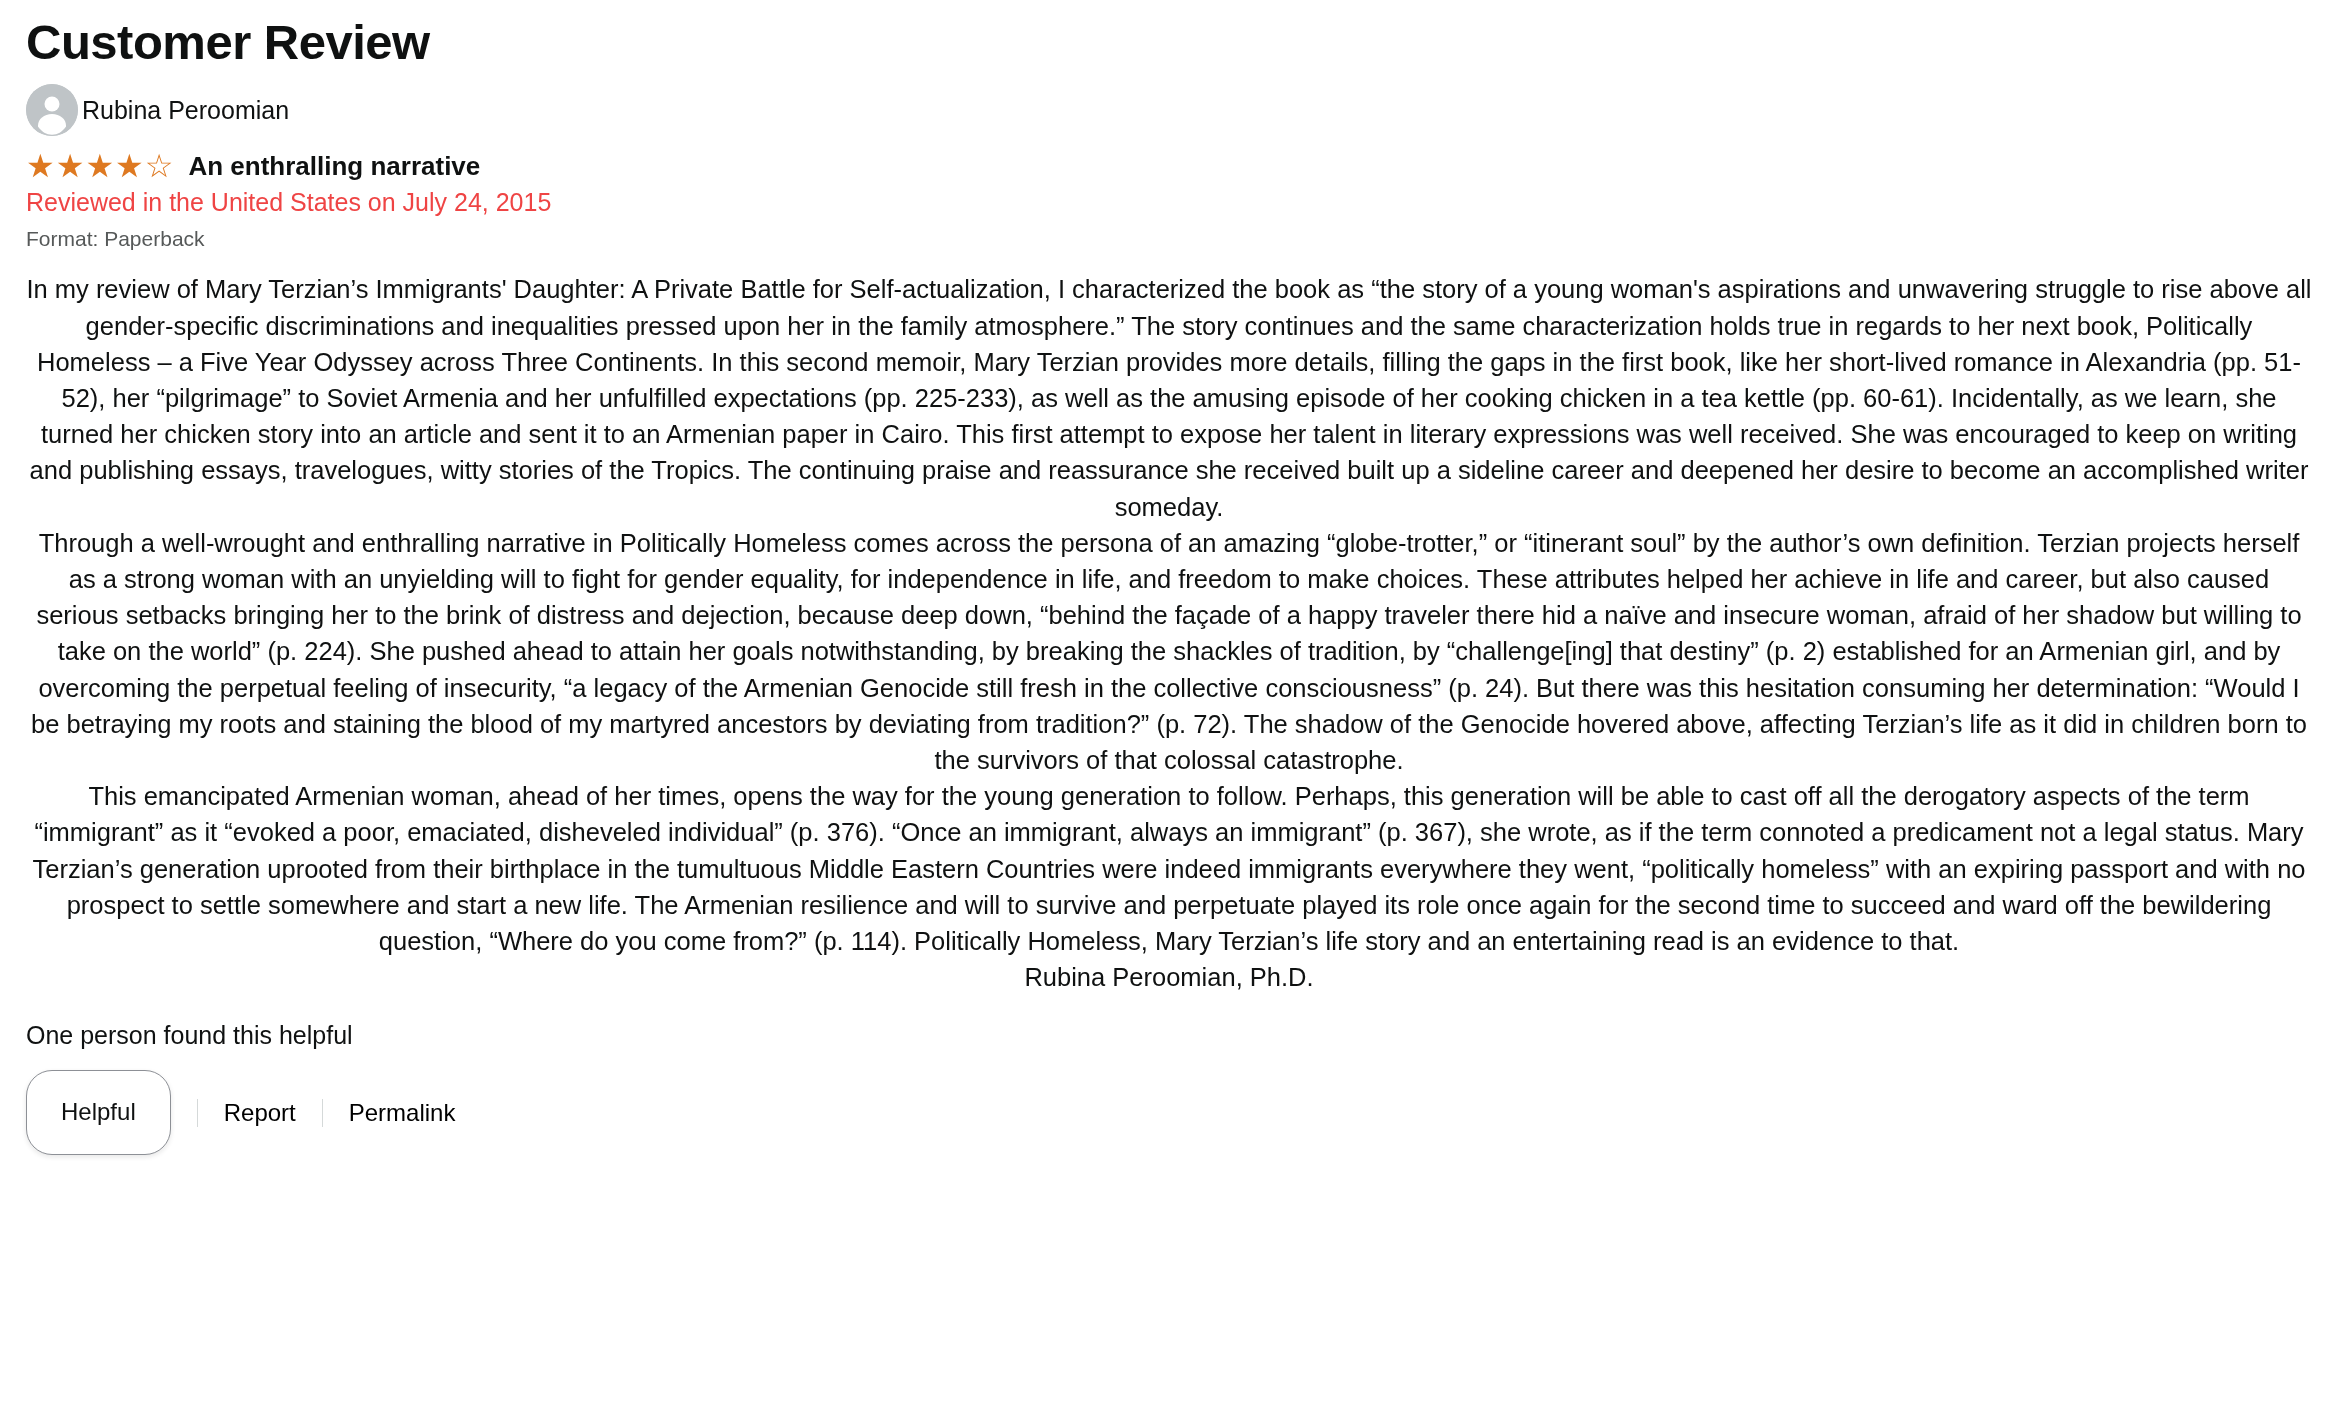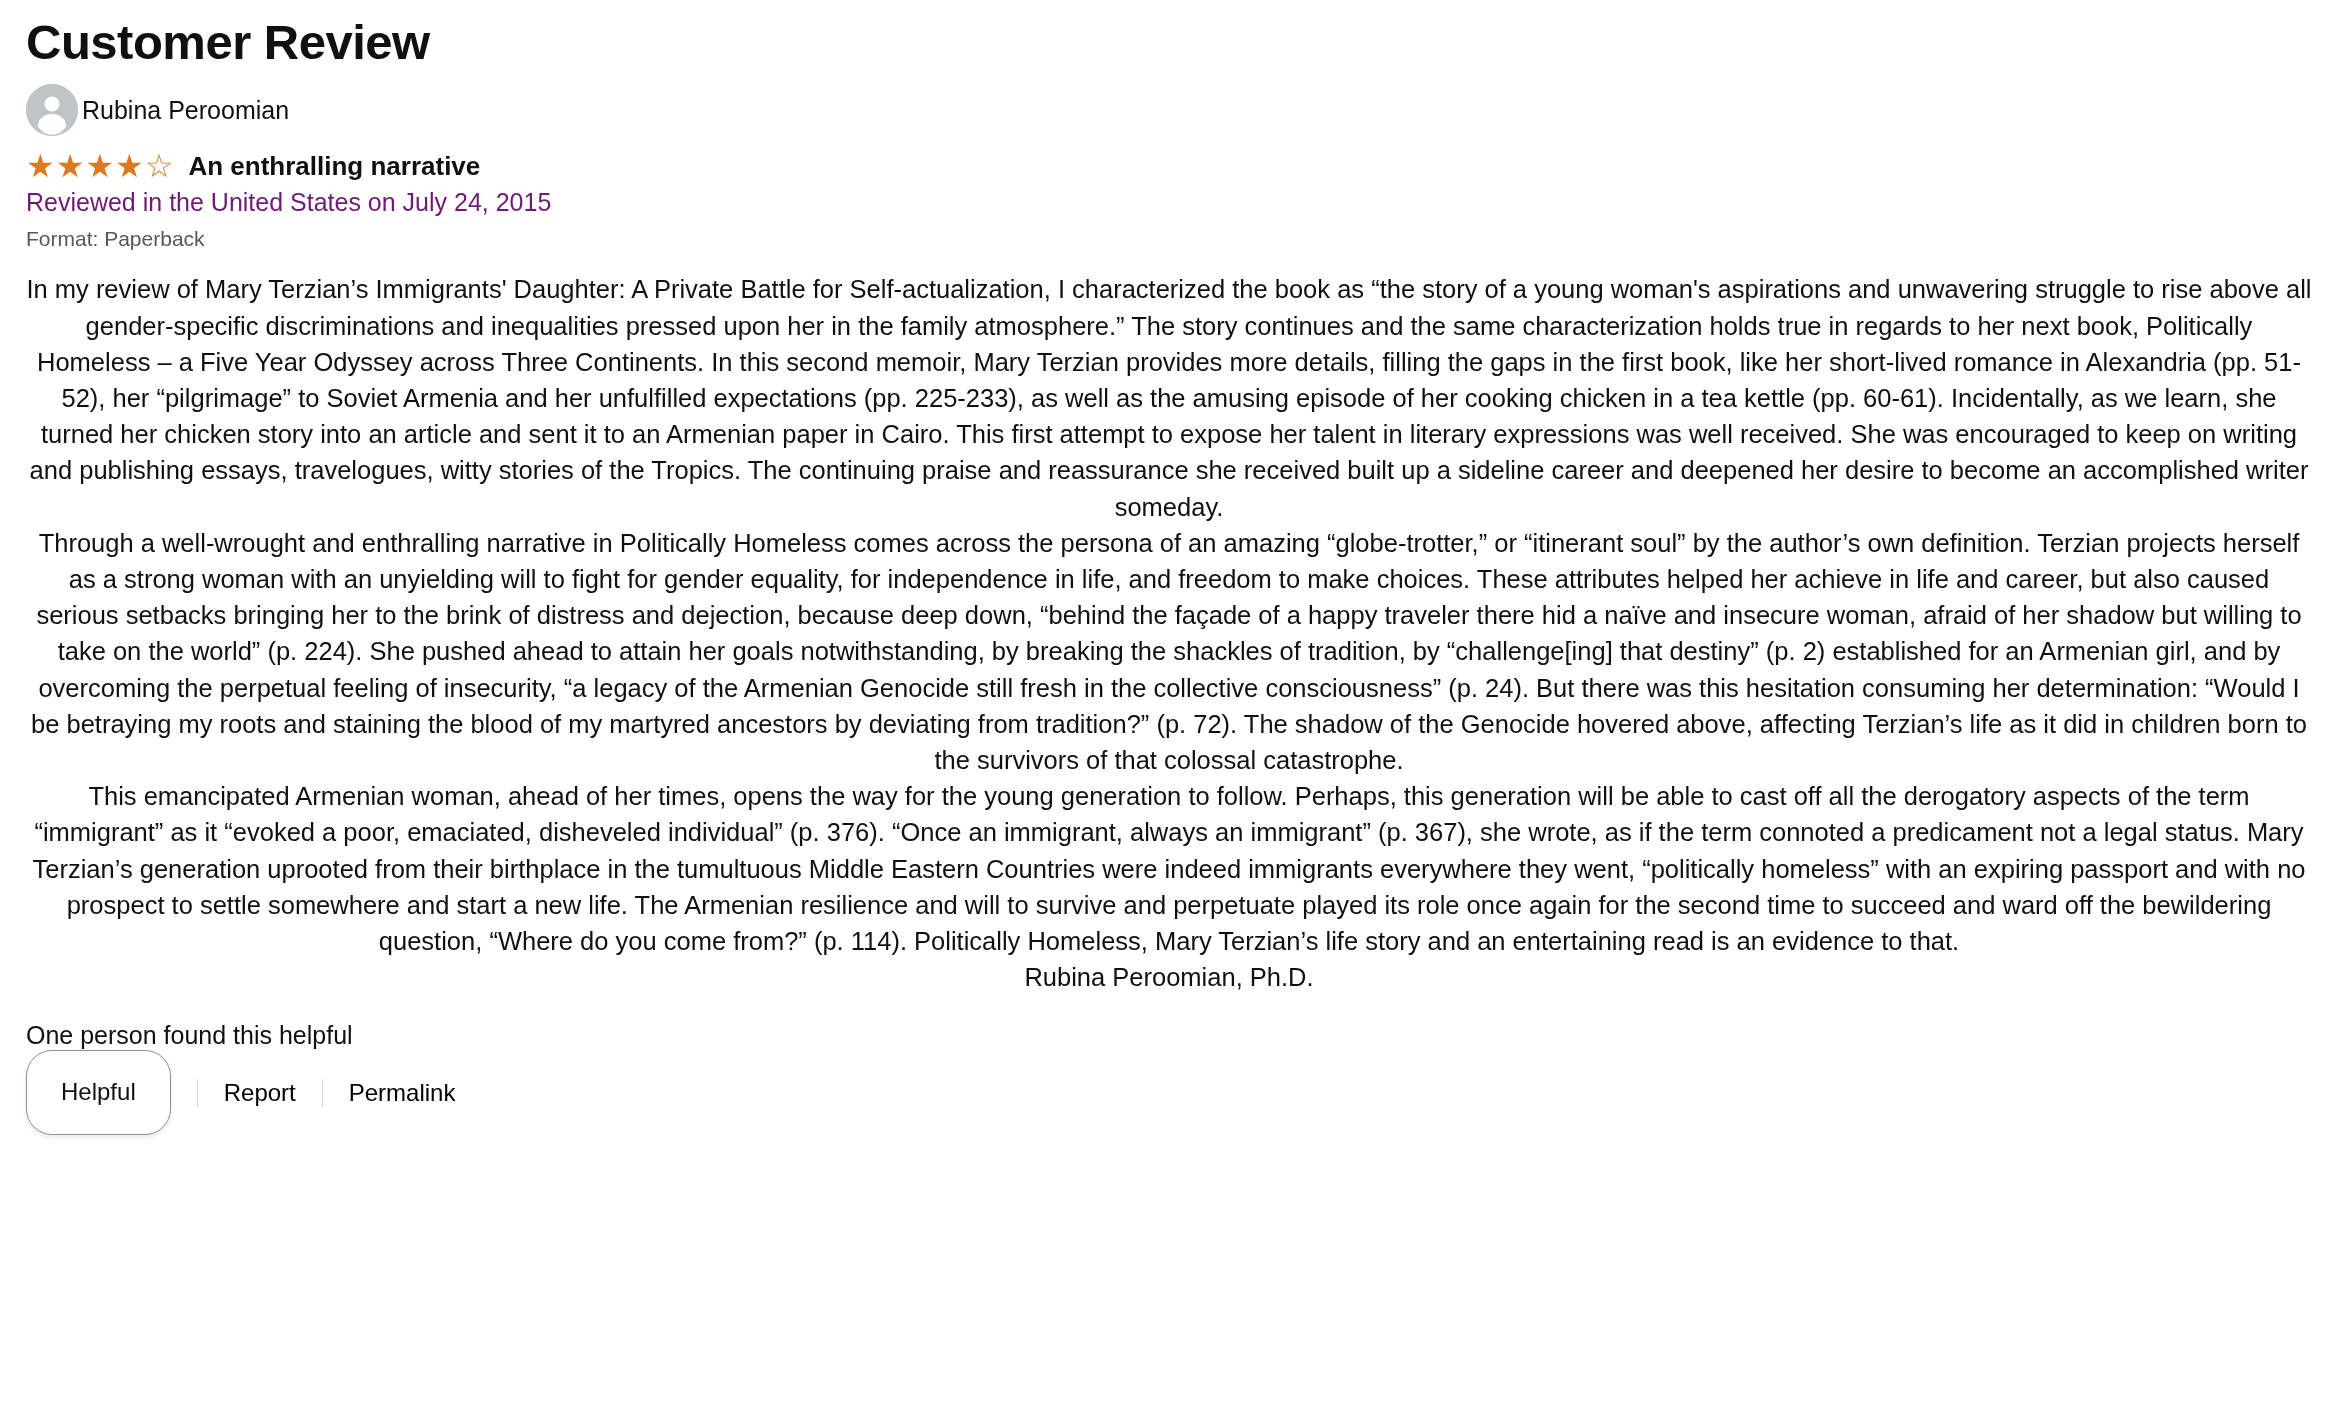--- a/index.html
+++ b/index.html
@@ -61,21 +61,21 @@
     color: #de7921;
     white-space: nowrap;
   }
   .review-title {
     font-size: 26px;
     font-weight: 700;
     color: #0f1111;
   }
   .review-meta {
     font-size: 25px;
-    color: #701a75;
+    color: #ef4444;
     margin-bottom: 10px;
   }
   .review-format {
     font-size: 21px;
     color: #565959;
     margin-bottom: 20px;
   }
   .review-body p {
     font-size: 25.5px;
     line-height: 1.42;
@@ -86,20 +86,21 @@
   .signature {
     font-size: 25.5px;
     line-height: 1.42;
     color: #0f1111;
     margin: 0;
   }
   .helpful-count {
     font-size: 25px;
     color: #0f1111;
     margin-top: 26px;
+    margin-bottom: 20px;
   }
   .actions {
     display: flex;
     align-items: center;
     gap: 0;
   }
   .helpful-btn {
     font-family: "Liberation Sans", sans-serif;
     font-size: 24px;
     color: #0f1111;

